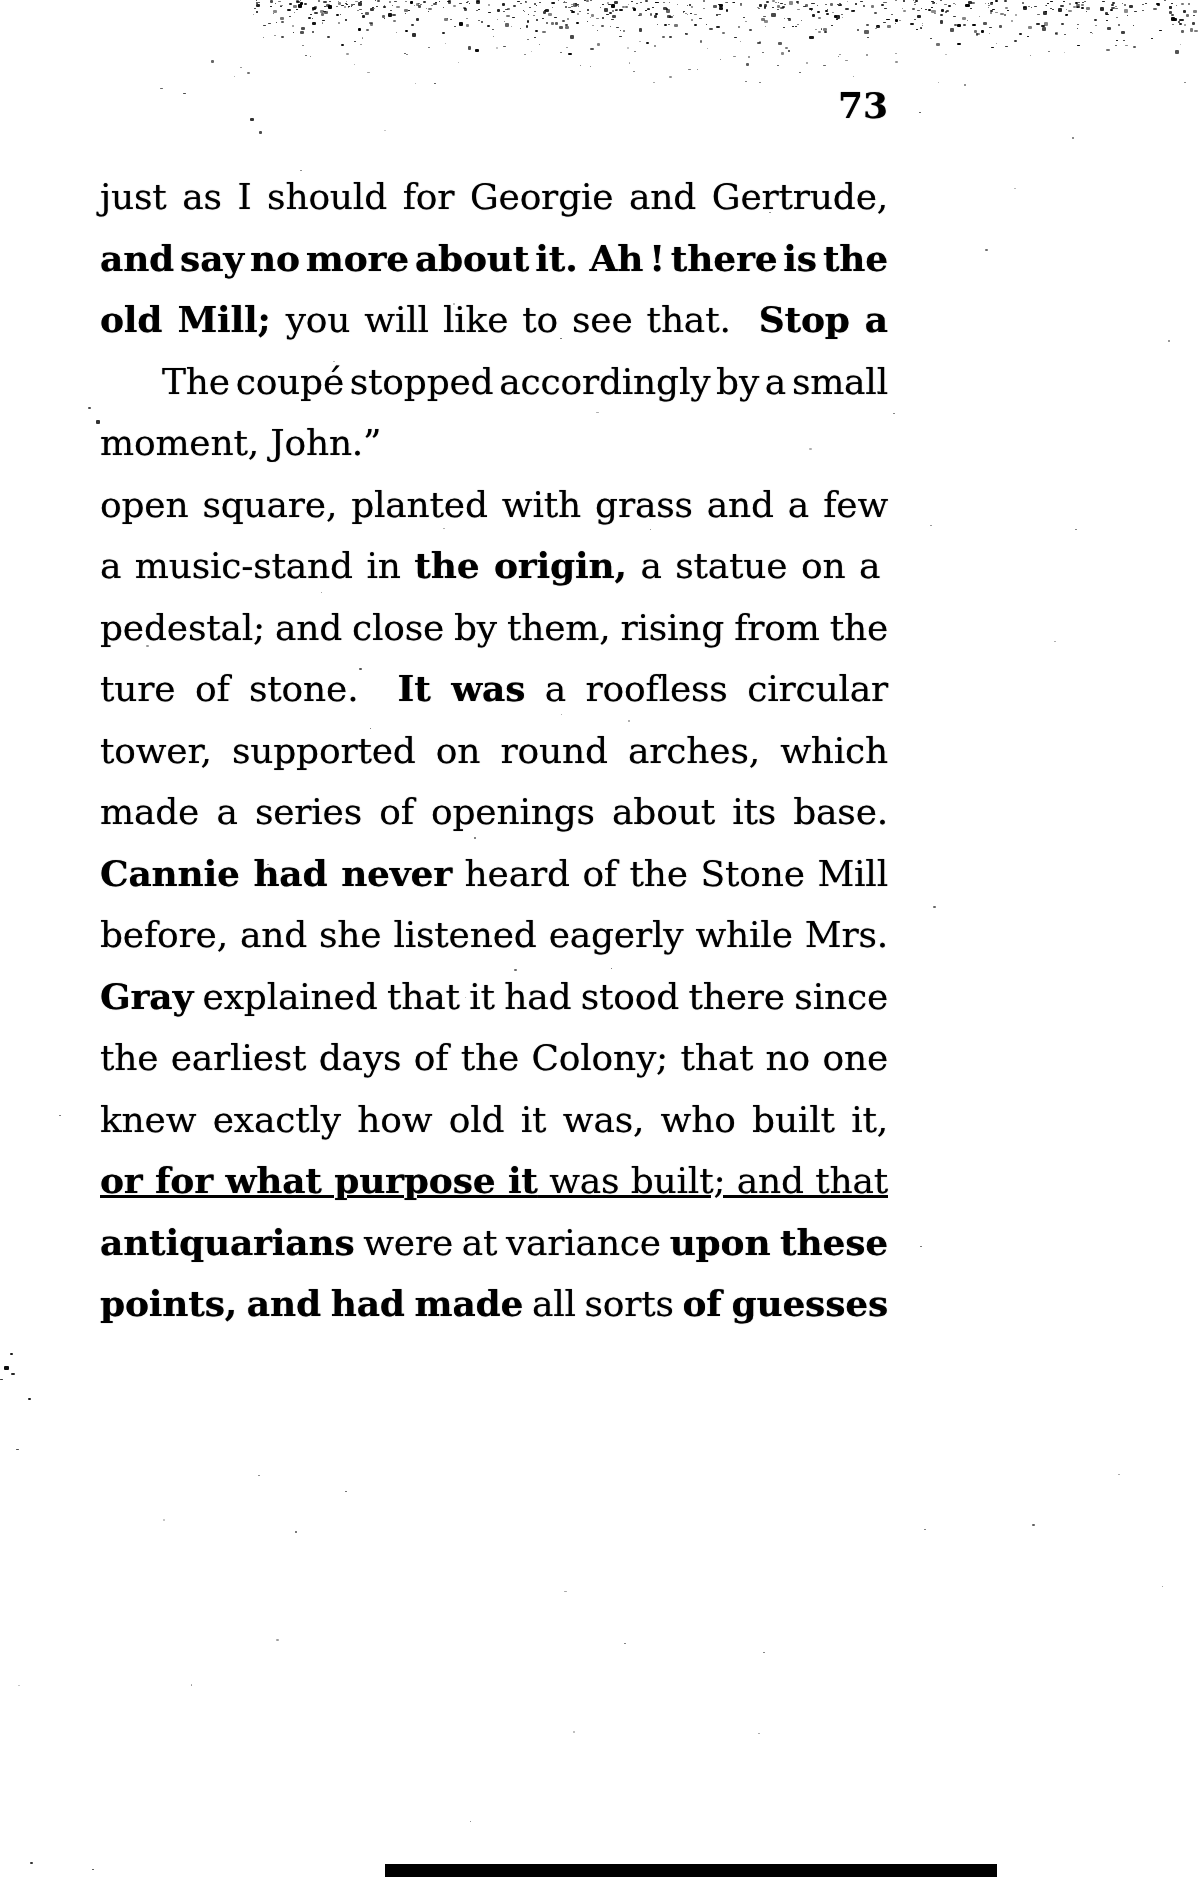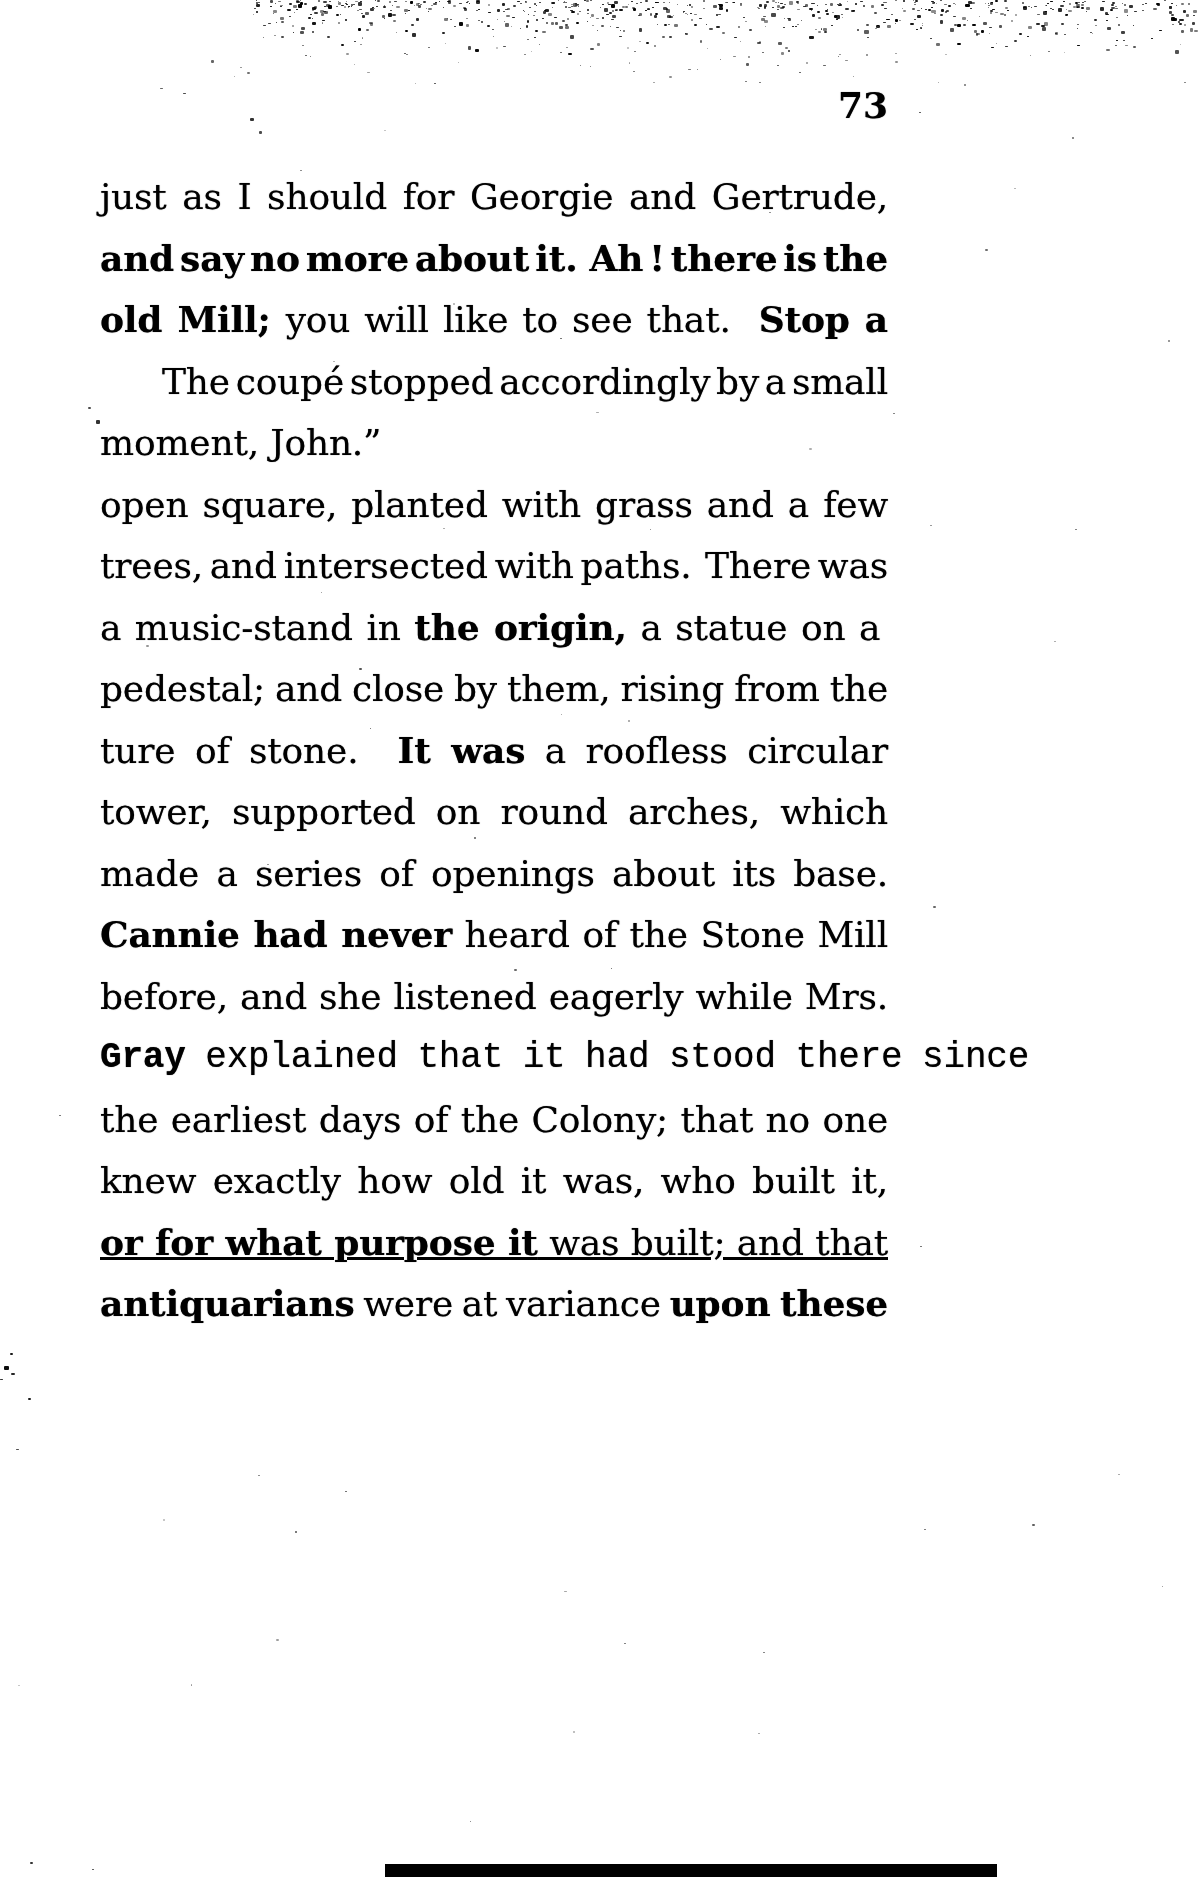--- a/index.html
+++ b/index.html
@@ -52,33 +52,33 @@
 
   <div class="page-number">73</div>
 
   <div class="body-text" id="body-text">
       <div class="line" style="word-spacing: 4.44643px;"><span><span>just as I should for Georgie and Gertrude,</span></span></div>
       <div class="line" style="word-spacing: -6.33665px;"><span><span class="hv">and say no more about it.  Ah ! there is the</span></span></div>
       <div class="line" style="word-spacing: 2.79688px;"><span><span class="hv">old Mill; </span><span>you will like to see that.  </span><span class="hv">Stop a</span></span></div>
       <div class="line indent" style="word-spacing: -5.47656px;"><span><span>The coupé stopped accordingly by a small</span></span></div>
       <div class="line"><span><span>moment, John.”</span></span></div>
       <div class="line" style="word-spacing: 2.78348px;"><span><span>open square, planted with grass and a few</span></span></div>
-      <div class="line" style="word-spacing: -4.46652px;"><span><span>trees, and intersected with paths.  There was</span></span></div>
       <div class="line" style="word-spacing: 2.30273px;"><span><span>a music-stand in </span><span class="hv">the origin,</span><span> a statue on a</span></span></div>
       <div class="line" style="word-spacing: -1.29241px;"><span><span>pedestal; and close by them, rising from the</span></span></div>
       <div class="line" style="word-spacing: 8.30469px;"><span><span>ture of stone.  </span><span class="hv">It was</span><span> a roofless circular</span></span></div>
       <div class="line" style="word-spacing: 8.98125px;"><span><span>tower, supported on round arches, which</span></span></div>
       <div class="line" style="word-spacing: 5.9933px;"><span><span>made a series of openings about its base.</span></span></div>
       <div class="line" style="word-spacing: 1.34375px;"><span><span class="hv">Cannie had never</span><span> heard of the Stone Mill</span></span></div>
       <div class="line" style="word-spacing: 0.776042px;"><span><span>before, and she listened eagerly while Mrs.</span></span></div>
-      <div class="line" style="word-spacing: -1.8058px; font-family: Liberation Mono, monospace;"><span><span class="hv">Gray</span><span> explained that it had stood there since</span></span></div>
+      <div class="line" style="word-spacing: -1.8058px;"><span><span class="hv">Gray</span><span> explained that it had stood there since</span></span></div>
       <div class="line" style="word-spacing: 1.13672px;"><span><span>the earliest days of the Colony; that no one</span></span></div>
       <div class="line" style="word-spacing: 5.1582px;"><span><span>knew exactly how old it was, who built it,</span></span></div>
       <div class="line" style="word-spacing: 0.132812px; text-decoration: underline;"><span><span class="hv">or for what purpose it</span><span> was built; and that</span></span></div>
       <div class="line" style="word-spacing: -2.56562px;"><span><span class="hv">antiquarians</span><span> were at variance </span><span class="hv">upon these</span></span></div>
+      <div class="line" style="word-spacing: -2.54688px;"><span><span class="hv">points, and had made</span><span> all sorts </span><span class="hv">of guesses</span></span></div>
     </div>
 
   <div id="noise-layer">
       <div class="speck" style="left: 312.068px; top: 31.4101px; width: 2.30094px; height: 1.5842px; opacity: 0.818003;"></div>
       <div class="speck" style="left: 995.143px; top: 0.467931px; width: 2.5072px; height: 1.96849px; opacity: 0.963486;"></div>
       <div class="speck" style="left: 369.475px; top: 22.2471px; width: 3.39473px; height: 2.00385px; opacity: 0.586598;"></div>
       <div class="speck" style="left: 554.387px; top: 17.3079px; width: 2.85971px; height: 1.1744px; opacity: 0.870232;"></div>
       <div class="speck" style="left: 810.505px; top: 10.4431px; width: 1.69343px; height: 1px; opacity: 0.681799;"></div>
       <div class="speck" style="left: 1014.45px; top: 40.4387px; width: 2.70755px; height: 1.56927px; opacity: 0.787488;"></div>
       <div class="speck" style="left: 1065.71px; top: 9.27466px; width: 1.27159px; height: 1px; opacity: 0.544089;"></div>

